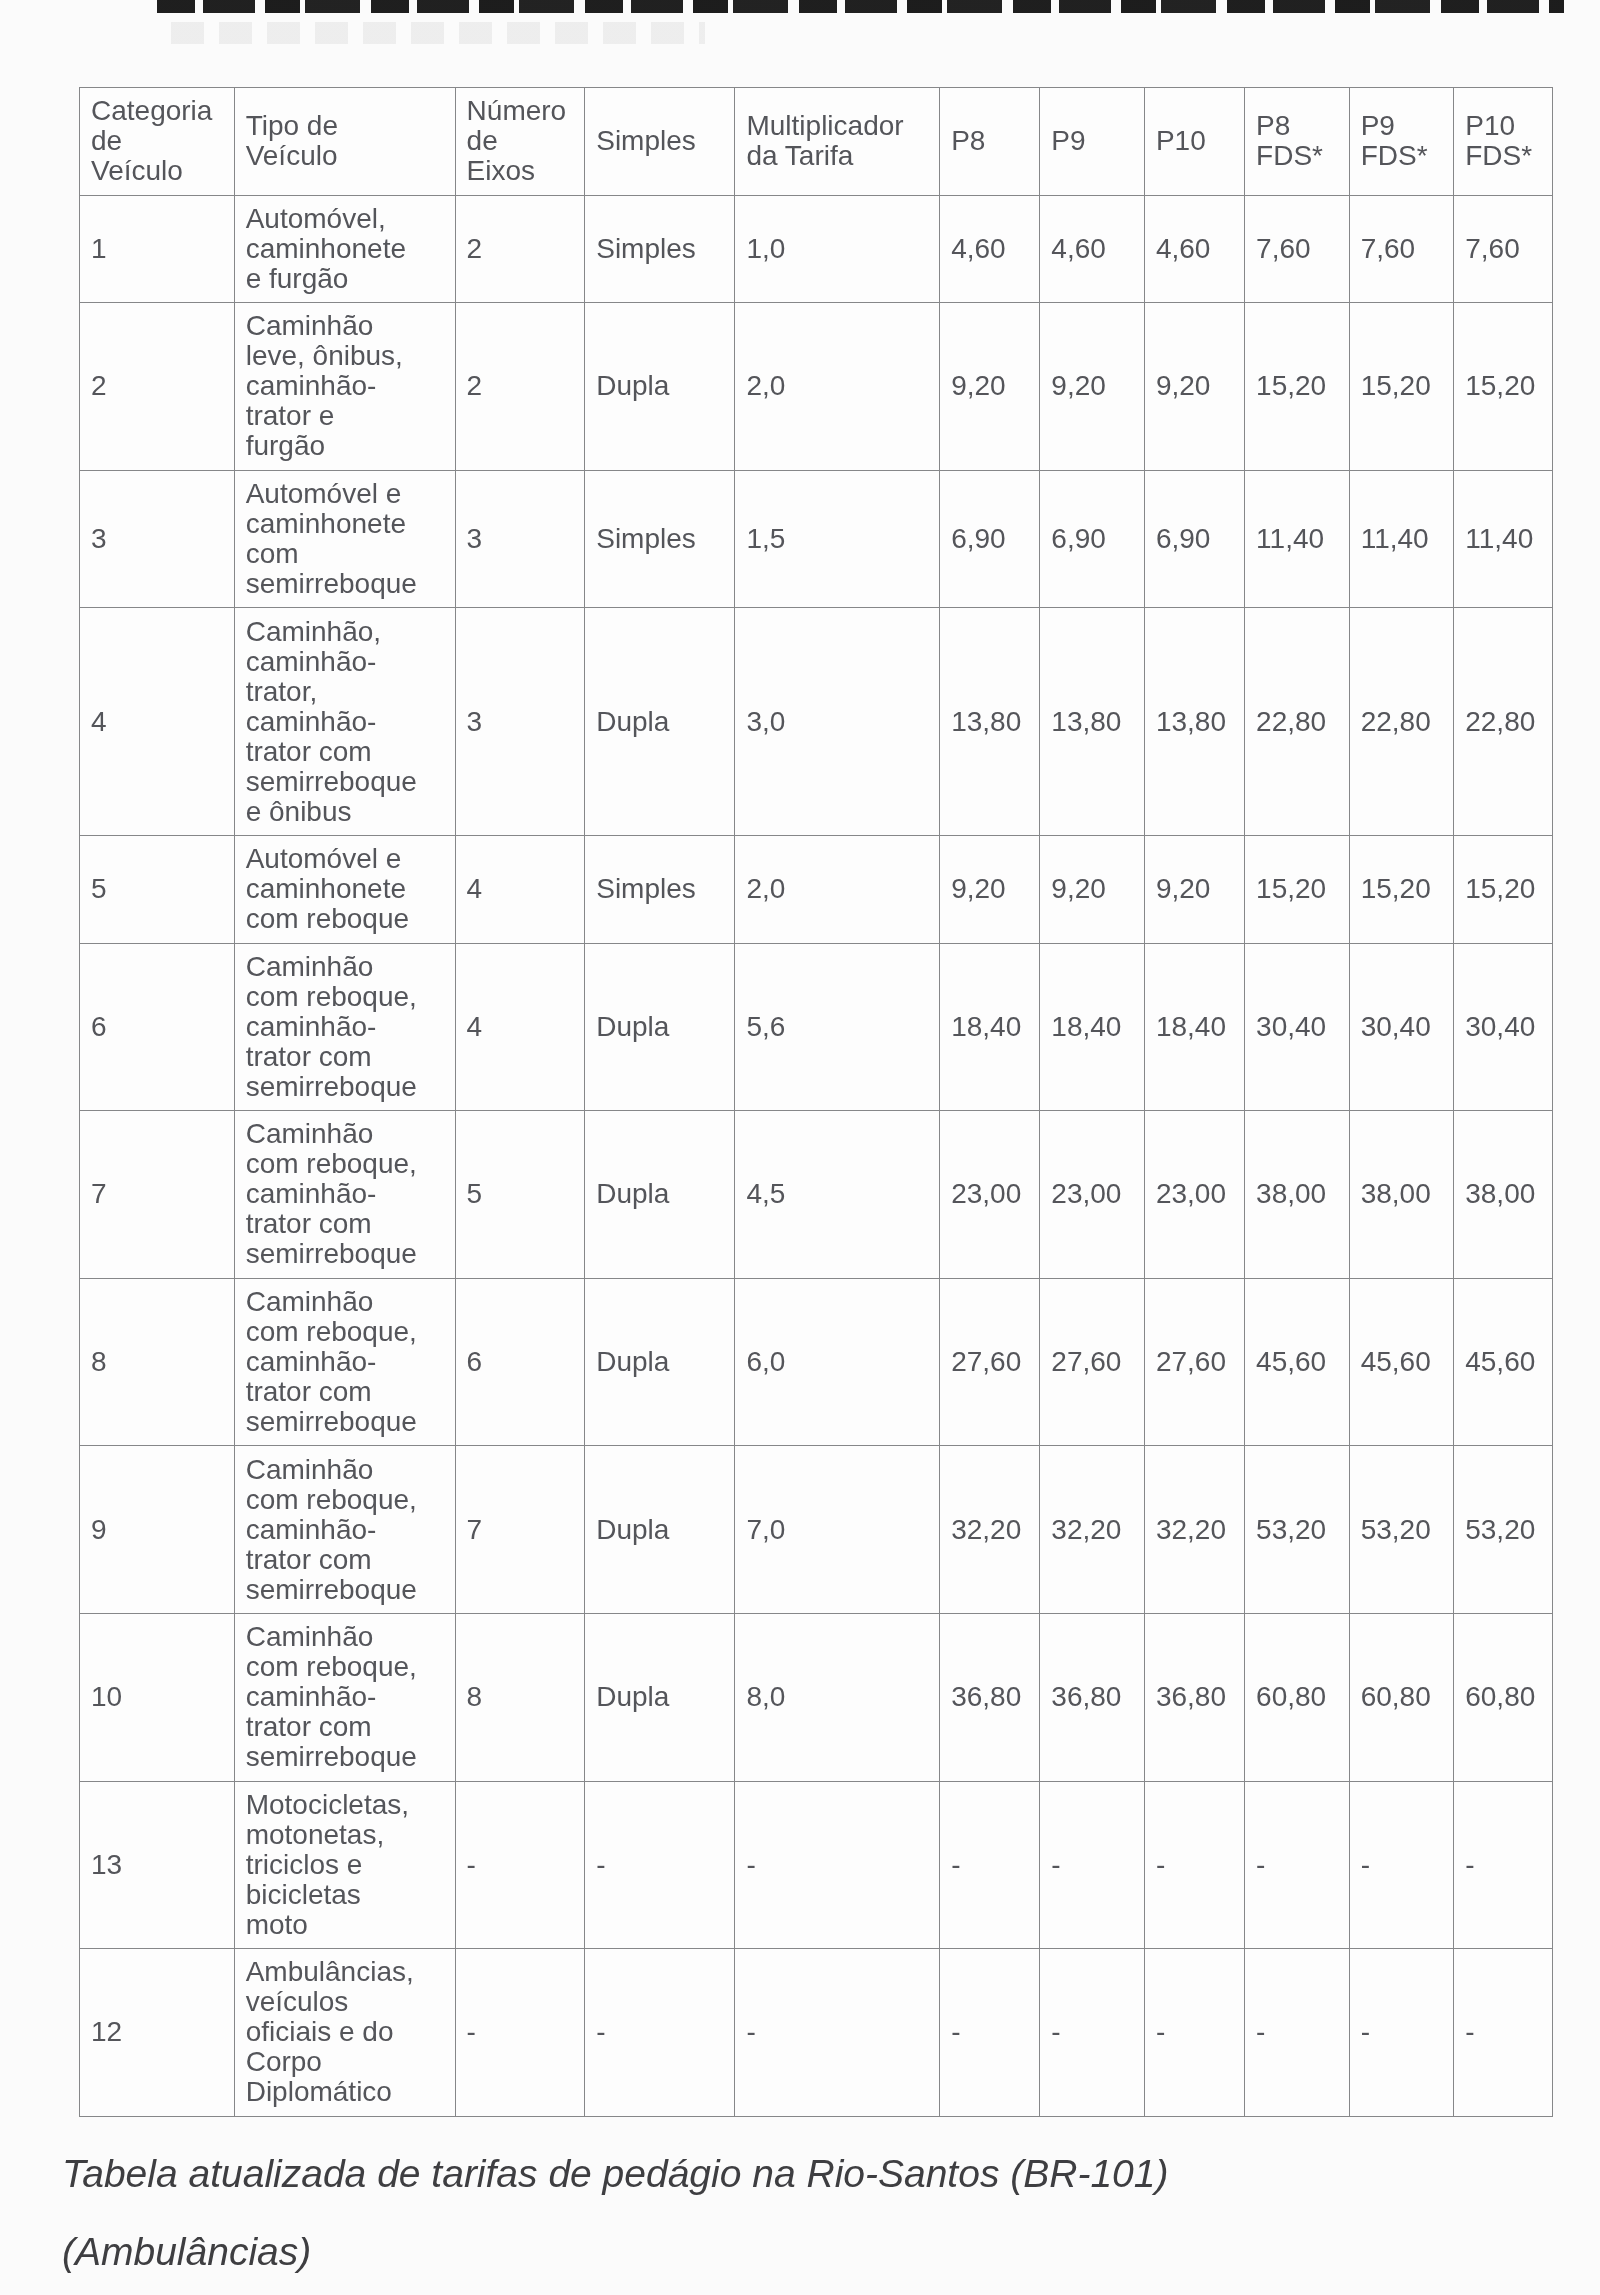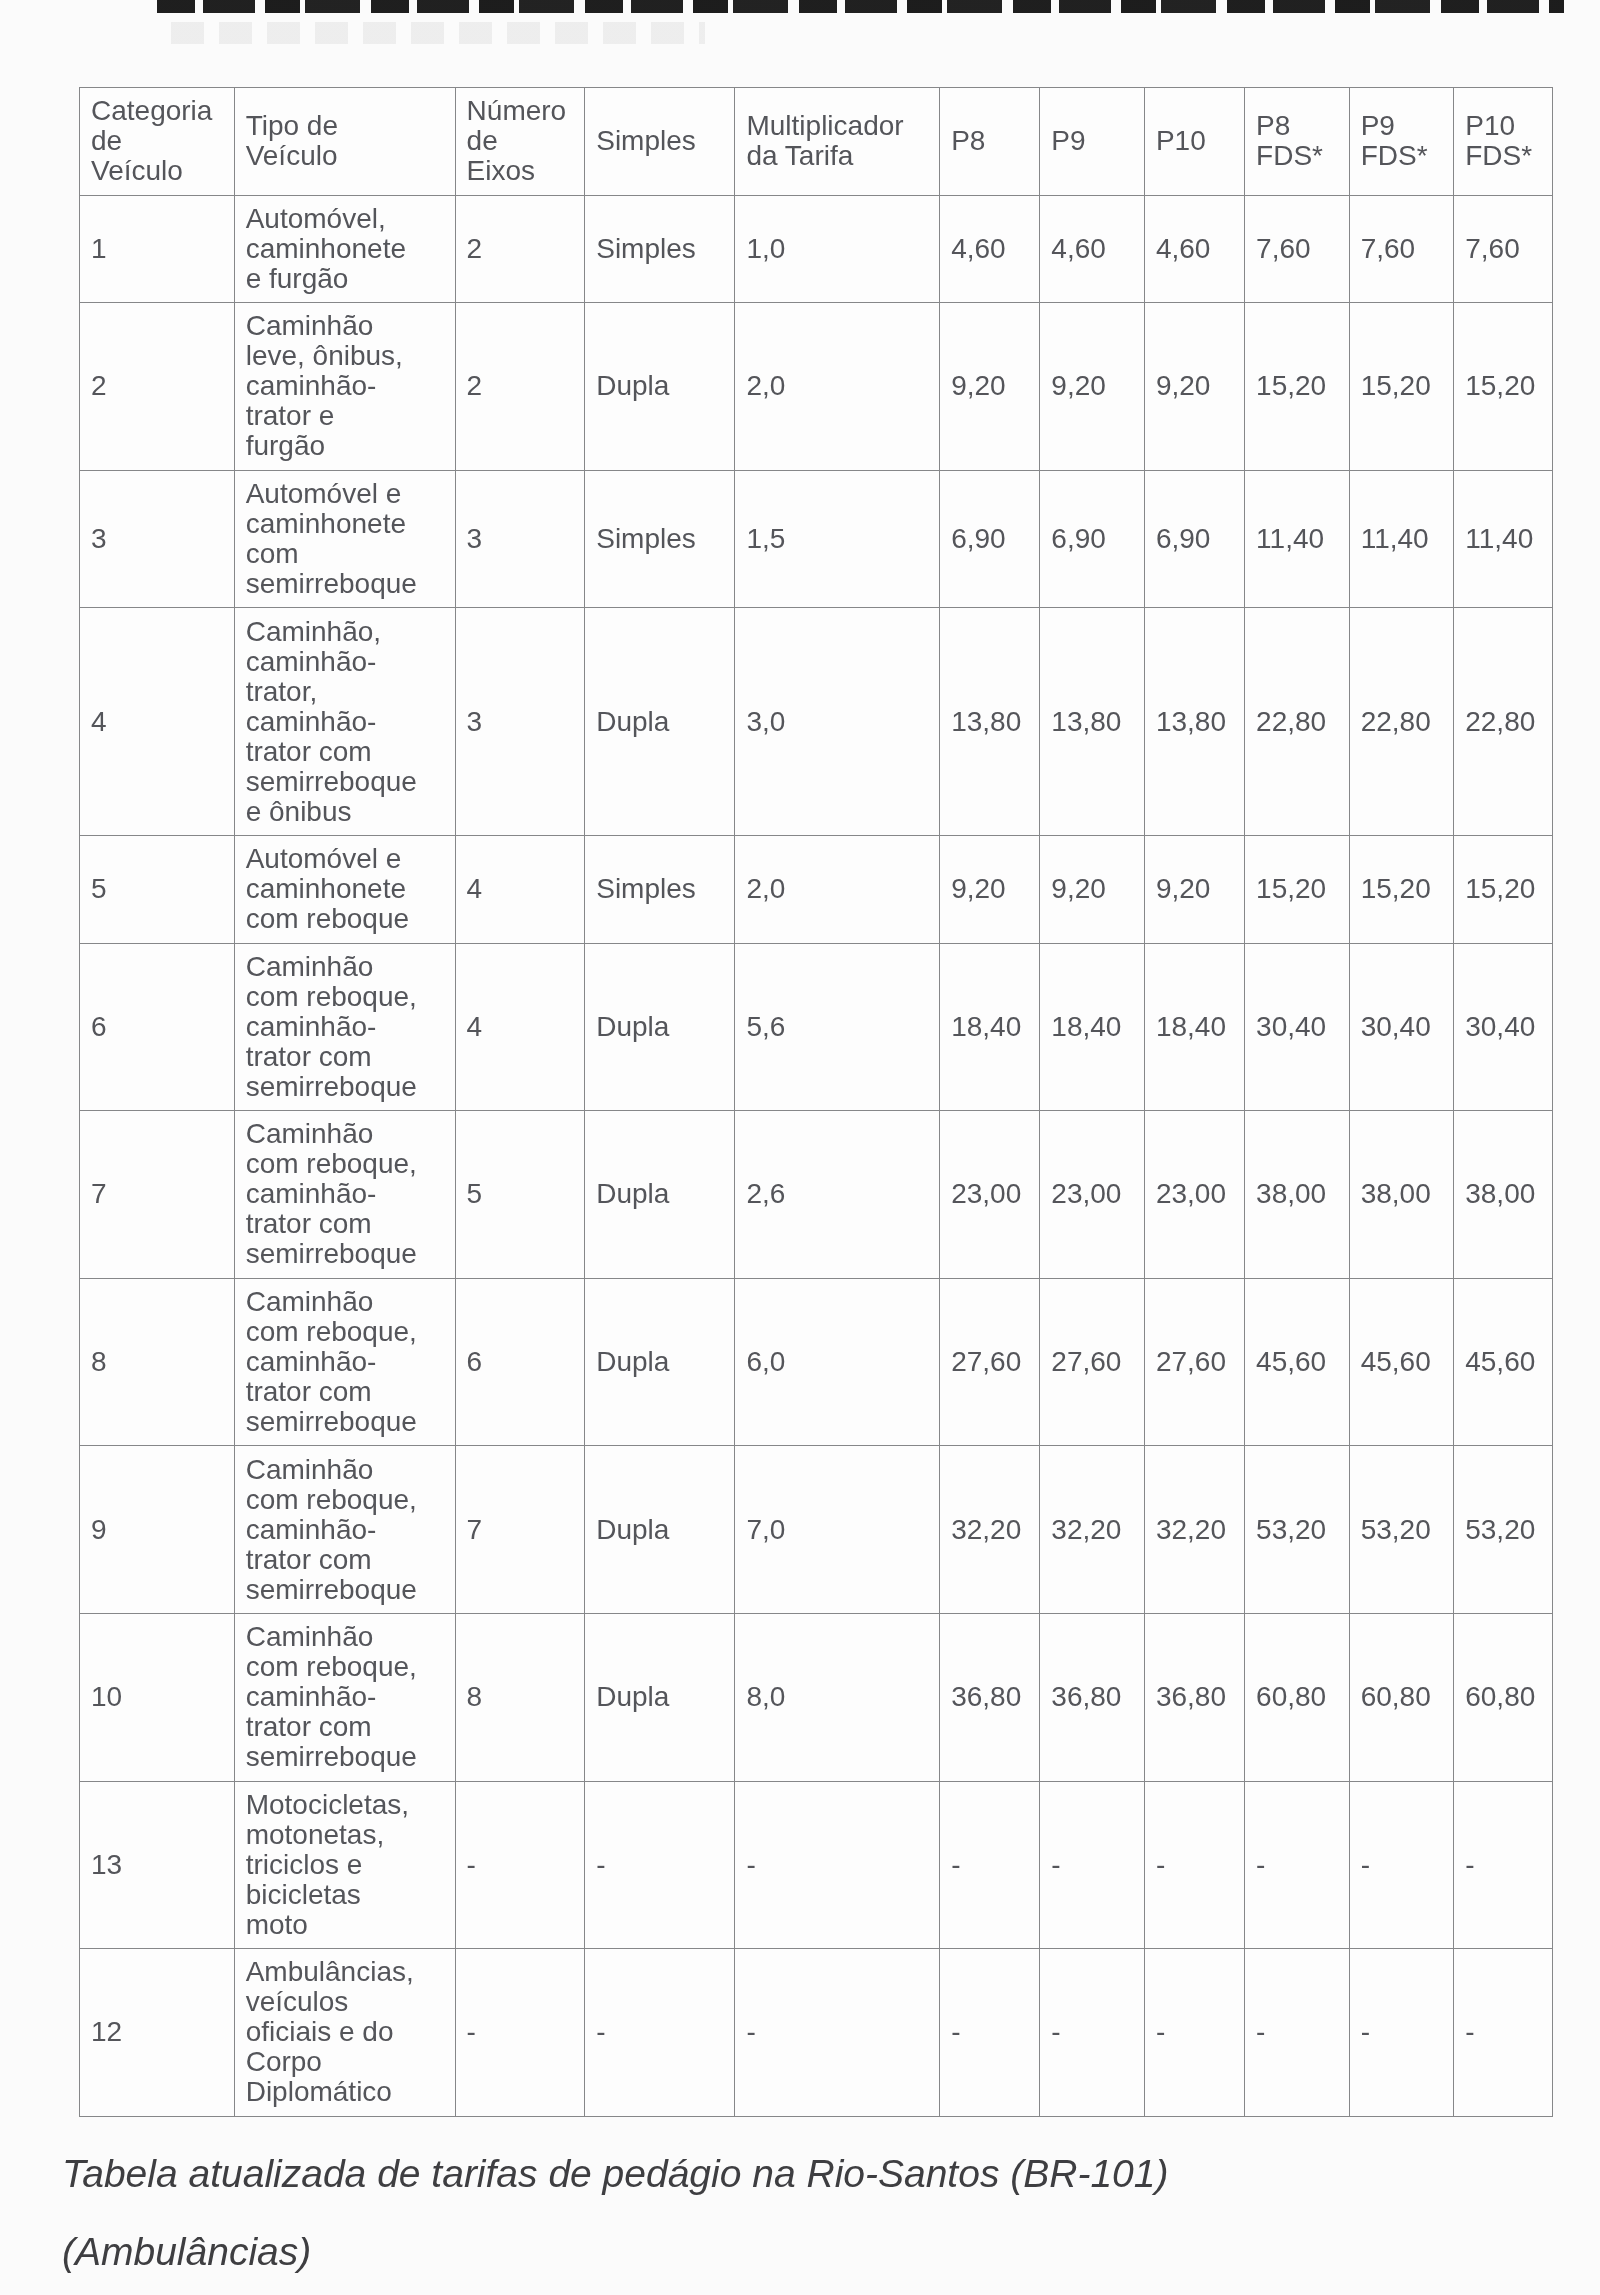--- a/index.html
+++ b/index.html
@@ -224,21 +224,21 @@
       </tr>
       <tr>
         <td>7</td>
         <td>Caminhão
 com reboque,
 caminhão-
 trator com
 semirreboque</td>
         <td>5</td>
         <td>Dupla</td>
-        <td>2,6</td>
+        <td>4,5</td>
         <td>23,00</td>
         <td>23,00</td>
         <td>23,00</td>
         <td>38,00</td>
         <td>38,00</td>
         <td>38,00</td>
       </tr>
       <tr>
         <td>8</td>
         <td>Caminhão

